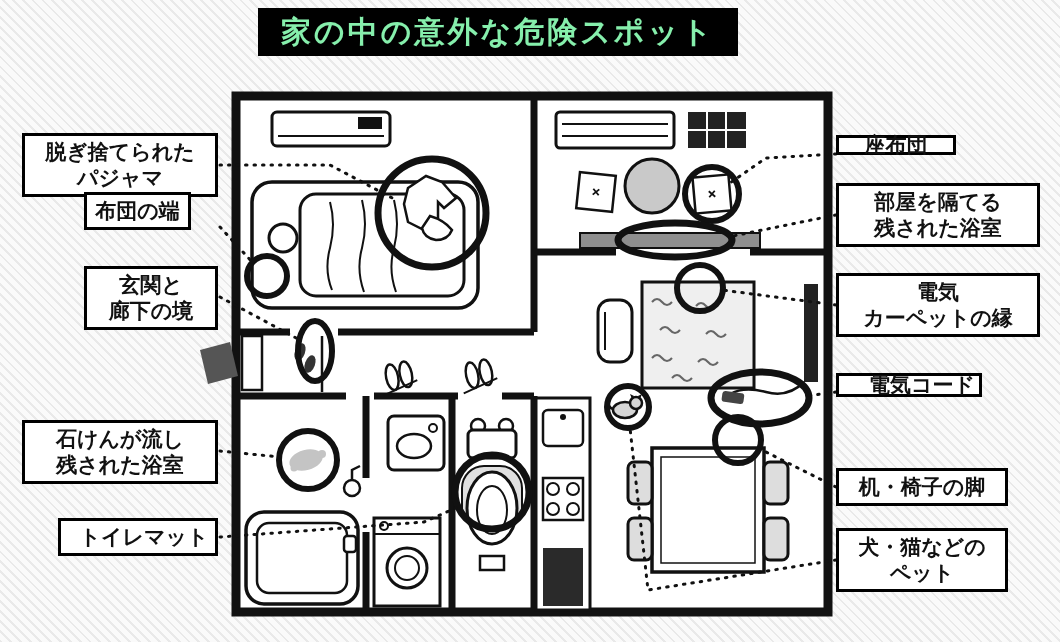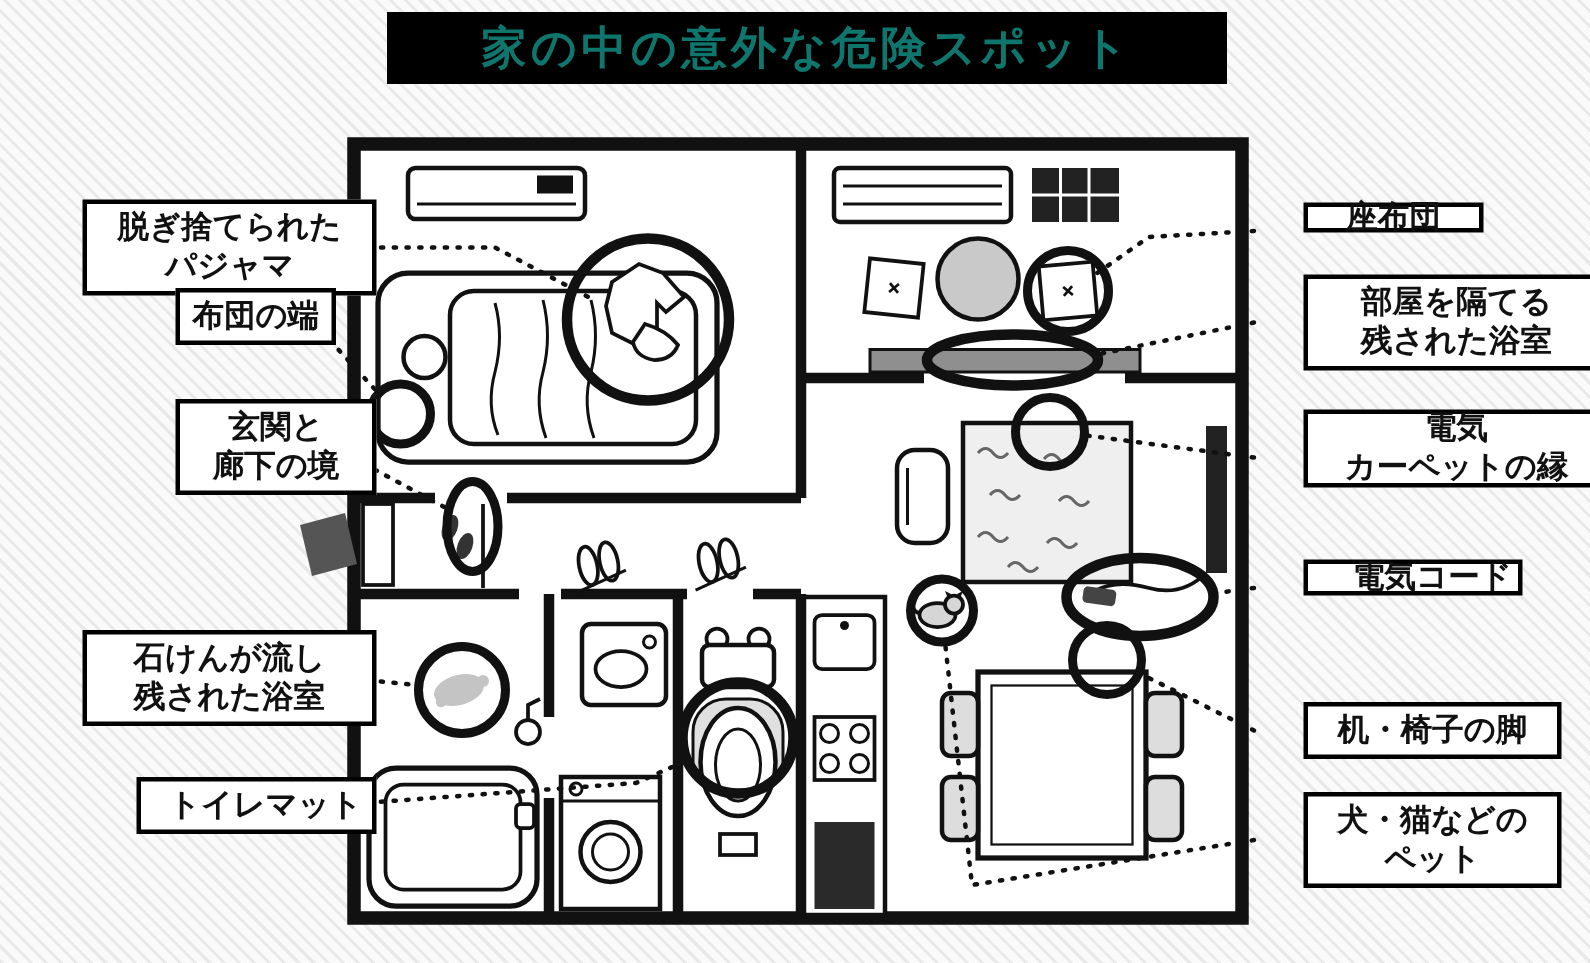--- a/index.html
+++ b/index.html
@@ -2,29 +2,29 @@
 <html><head>
 <meta charset="utf-8">
 <style>
   html,body{margin:0;padding:0;}
   .page{
     position:relative;width:1060px;height:642px;overflow:hidden;
     background:repeating-linear-gradient(45deg,#e9e9e9 0 2px,#fafafa 2px 7px);
     font-family:"Liberation Sans","DejaVu Sans",sans-serif;color:#111;
   }
   .title-banner{
-    position:absolute;left:258px;top:8px;width:560px;height:48px;
-    background:#000;color:#0f766e;display:flex;align-items:center;justify-content:center;
+    position:absolute;left:258px;top:8px;width:480px;height:48px;
+    background:#000;color:#86efac;display:flex;align-items:center;justify-content:center;
     font-size:30px;font-weight:bold;letter-spacing:3px;
   }
   .plan-svg{position:absolute;left:0;top:0;}
   .label{
     position:absolute;background:#fff;border:3px solid #000;box-sizing:border-box;
     display:flex;flex-direction:column;align-items:center;justify-content:center;
-    font-weight:bold;font-size:21px;line-height:1.25;text-align:center;padding:2px 4px;margin-left:33px;
+    font-weight:bold;font-size:21px;line-height:1.25;text-align:center;padding:2px 4px;
   }
   .label span{display:block;white-space:nowrap;}
 </style>
 </head>
 <body>
 
 <div class="page">
 
   <svg class="plan-svg" width="1060" height="642" viewBox="0 0 1060 642">
 
@@ -256,21 +256,21 @@
     <span>トイレマット</span>
   </div>
 
   <div class="label" style="left:836px;top:135px;width:120px;height:20px;">
     <span>座布団</span>
   </div>
   <div class="label" style="left:836px;top:183px;width:204px;height:64px;">
     <span>部屋を隔てる</span>
     <span>残された浴室</span>
   </div>
-  <div class="label" style="left:836px;top:273px;width:204px;height:52px;">
+  <div class="label" style="left:836px;top:273px;width:204px;height:64px;">
     <span>電気</span>
     <span>カーペットの縁</span>
   </div>
   <div class="label" style="left:836px;top:373px;width:146px;height:24px;align-items:flex-end;">
     <span>電気コード</span>
   </div>
   <div class="label" style="left:836px;top:468px;width:172px;height:38px;">
     <span>机・椅子の脚</span>
   </div>
   <div class="label" style="left:836px;top:528px;width:172px;height:64px;">

